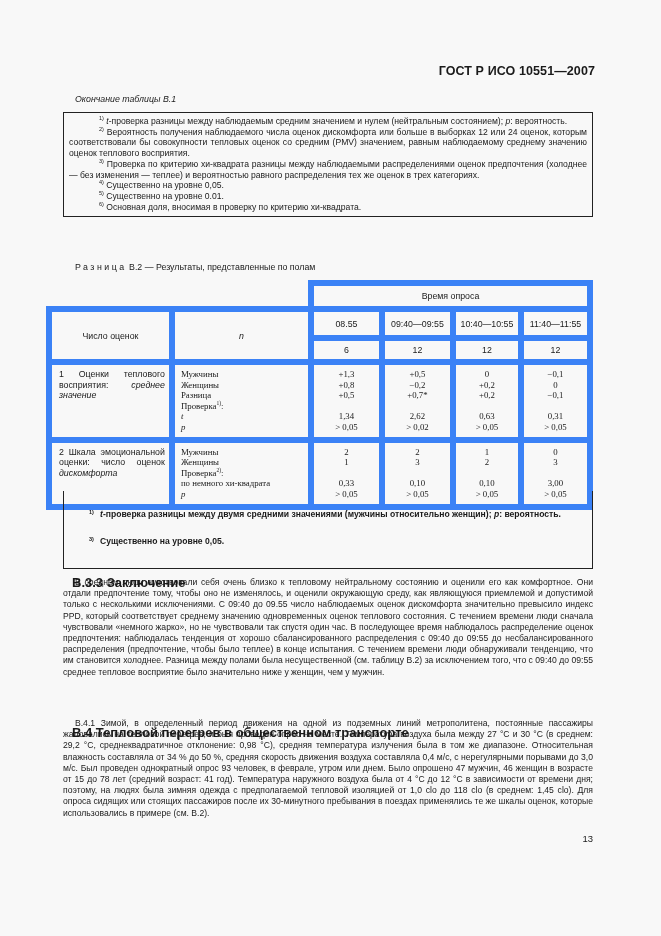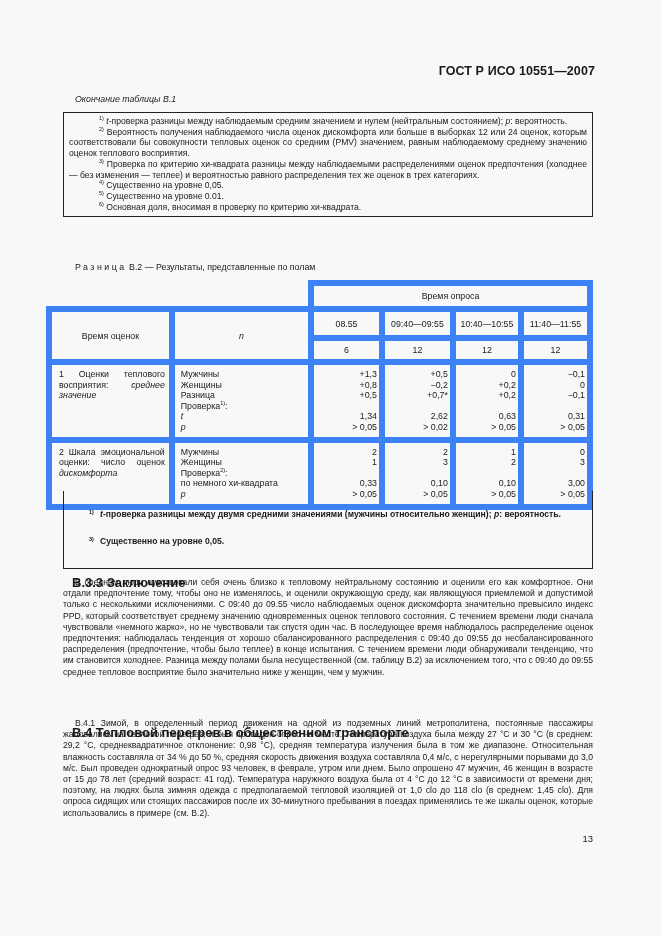--- a/index.html
+++ b/index.html
@@ -33,22 +33,22 @@
     border-collapse: collapse; font-size: 8.8px;
   }
   table.res td {
     border: 6px solid #3b82f6; padding: 0; vertical-align: middle;
   }
   table.res td.noborder { border: none; }
   table.res .hdr { text-align: center; }
   table.res .thick-bottom td { border-bottom: 2px solid #222; }
   .cell-left { padding: 4px 4px 4px 7px !important; line-height: 10.6px; text-align: justify; vertical-align: top !important; }
   .cell-mid { padding: 4px 4px 4px 6px !important; line-height: 10.6px; vertical-align: top !important; }
-  .cell-num { text-align: right; line-height: 10.6px; padding: 4px 2px !important; vertical-align: top !important; }
-  .cell-mid div, .cell-num div { height: 10.6px; white-space: nowrap; }
+  .cell-num { text-align: center; line-height: 10.6px; padding: 4px 2px !important; vertical-align: top !important; }
+  .cell-mid div, .cell-num div { height: 10.6px; white-space: nowrap; font-family: Liberation Serif, serif; }
   .it { font-style: italic; }
   .tfoot-box {
     position: absolute; top: 491px; left: 63px; width: 530px;
     border: 1px solid #222; border-top: none; box-sizing: border-box;
     padding: 2px 6px 5px 20px; font-size: 8.6px; line-height: 10.8px;
   }
   .tfoot-box p { margin: 16px; position: relative; font-weight: bold; }
   .tfoot-box p sup { position: absolute; left: -11px; top: 3px; }
   .body-text {
     position: absolute; left: 63px; width: 530px; font-size: 8.6px;
@@ -88,21 +88,21 @@
       <col style="width:72px">
       <col style="width:69px">
       <col style="width:70px">
   </colgroup>
   <tbody>
       <tr style="height:26px">
     <td class="noborder" colspan="2"></td>
     <td class="hdr" colspan="4">Время опроса</td>
   </tr>
   <tr style="height:29px">
-    <td class="hdr" rowspan="2">Время оценок</td>
+    <td class="hdr" rowspan="2">Число оценок</td>
     <td class="hdr it" rowspan="2">n</td>
     <td class="hdr">08.55</td>
     <td class="hdr">09:40—09:55</td>
     <td class="hdr">10:40—10:55</td>
     <td class="hdr">11:40—11:55</td>
   </tr>
   <tr class="thick-bottom" style="height:24px">
     <td class="hdr">6</td>
     <td class="hdr">12</td>
     <td class="hdr">12</td>

